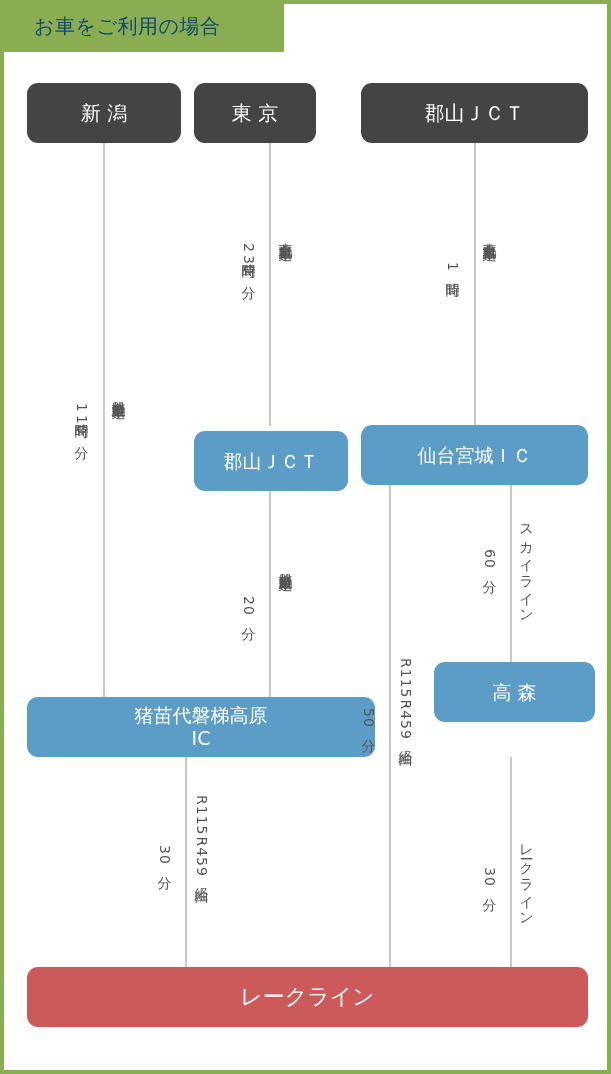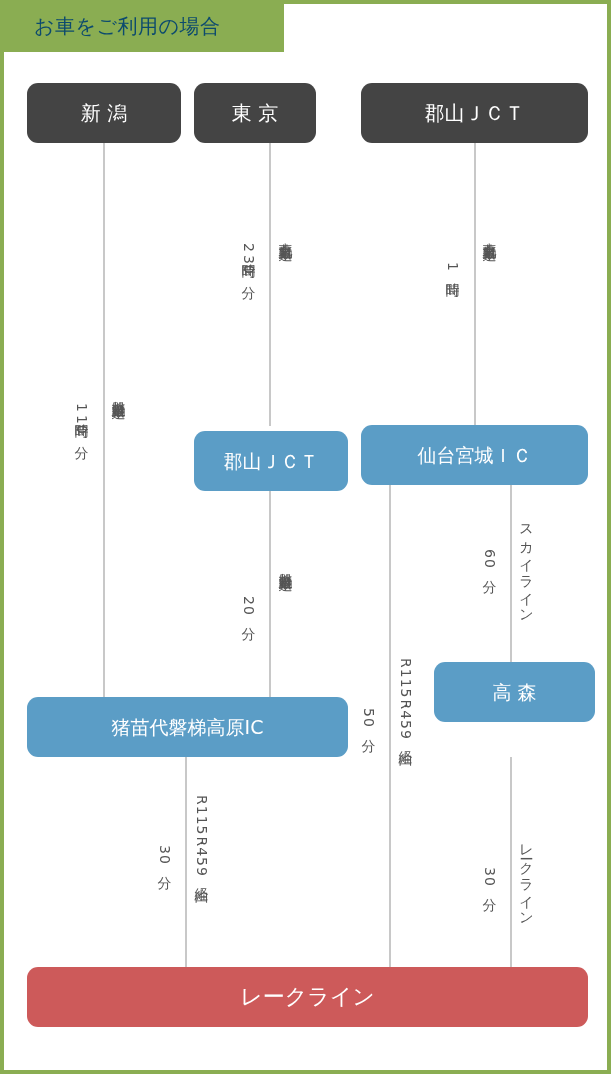--- a/index.html
+++ b/index.html
@@ -62,21 +62,21 @@
 <div class="box origin" style="left:361px; width:227px;">
   <span>郡山ＪＣＴ</span>
 </div>
 
 <div class="box junction" style="left:194px; width:154px; top:425px;margin-top:6px;">
   <span>郡山ＪＣＴ</span>
 </div>
 <div class="box junction" style="left:361px; width:227px; top:425px;">
   <span>仙台宮城ＩＣ</span>
 </div>
-<div class="box junction" style="left:27px; width:321px; top:697px; flex-direction:row;">
+<div class="box junction" style="left:27px; width:348px; top:697px; flex-direction:column;">
   <span>猪苗代磐梯高原</span>
   <span>IC</span>
 </div>
 <div class="box junction" style="left:434px; width:161px; top:662px;">
   <span>高 森</span>
 </div>
 
 <div class="box dest">
   <span>レークライン</span>
 </div>

